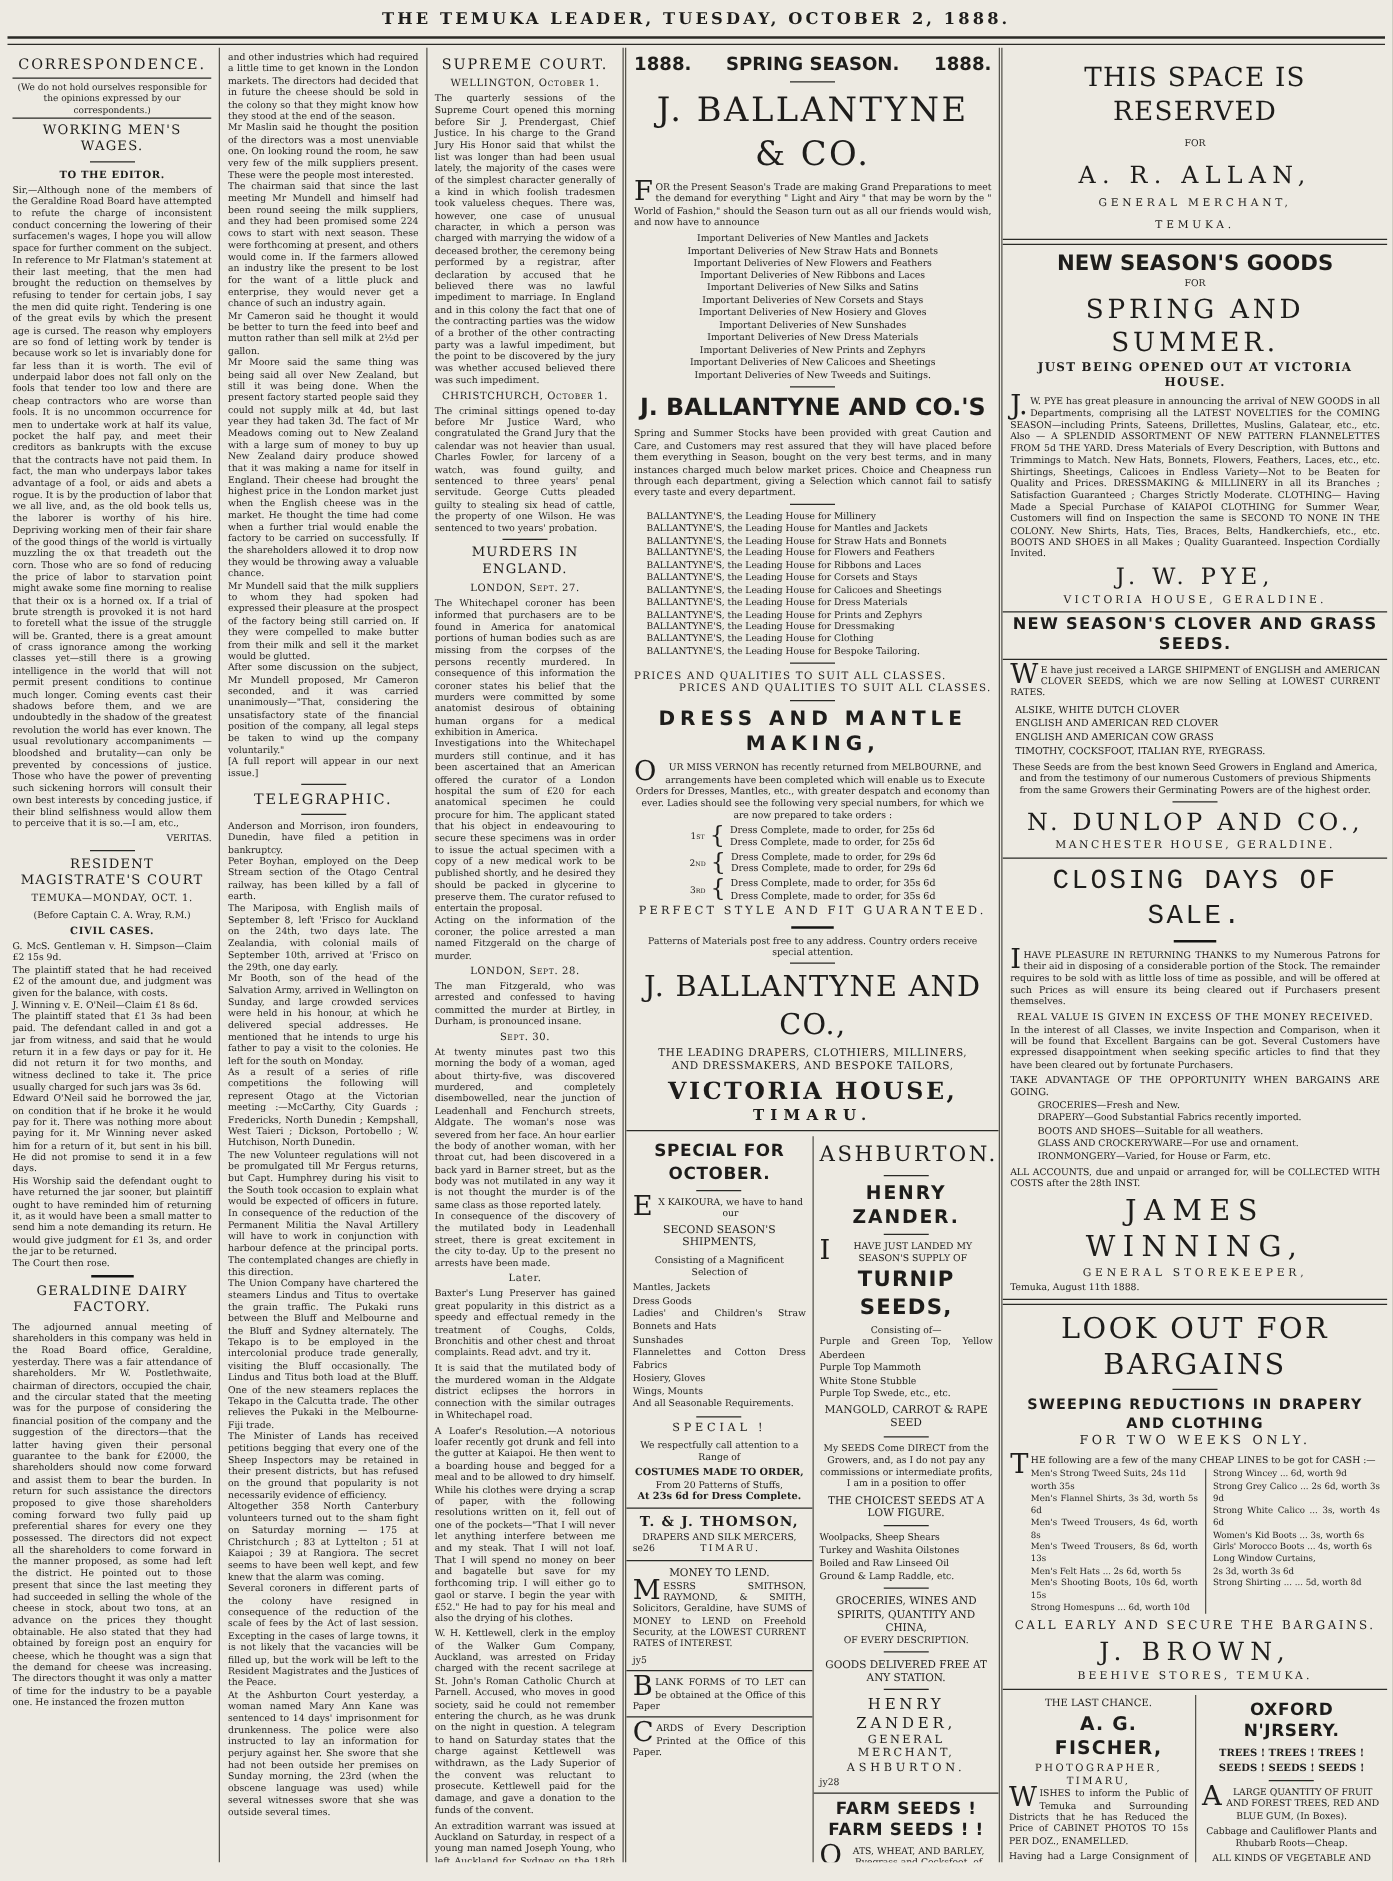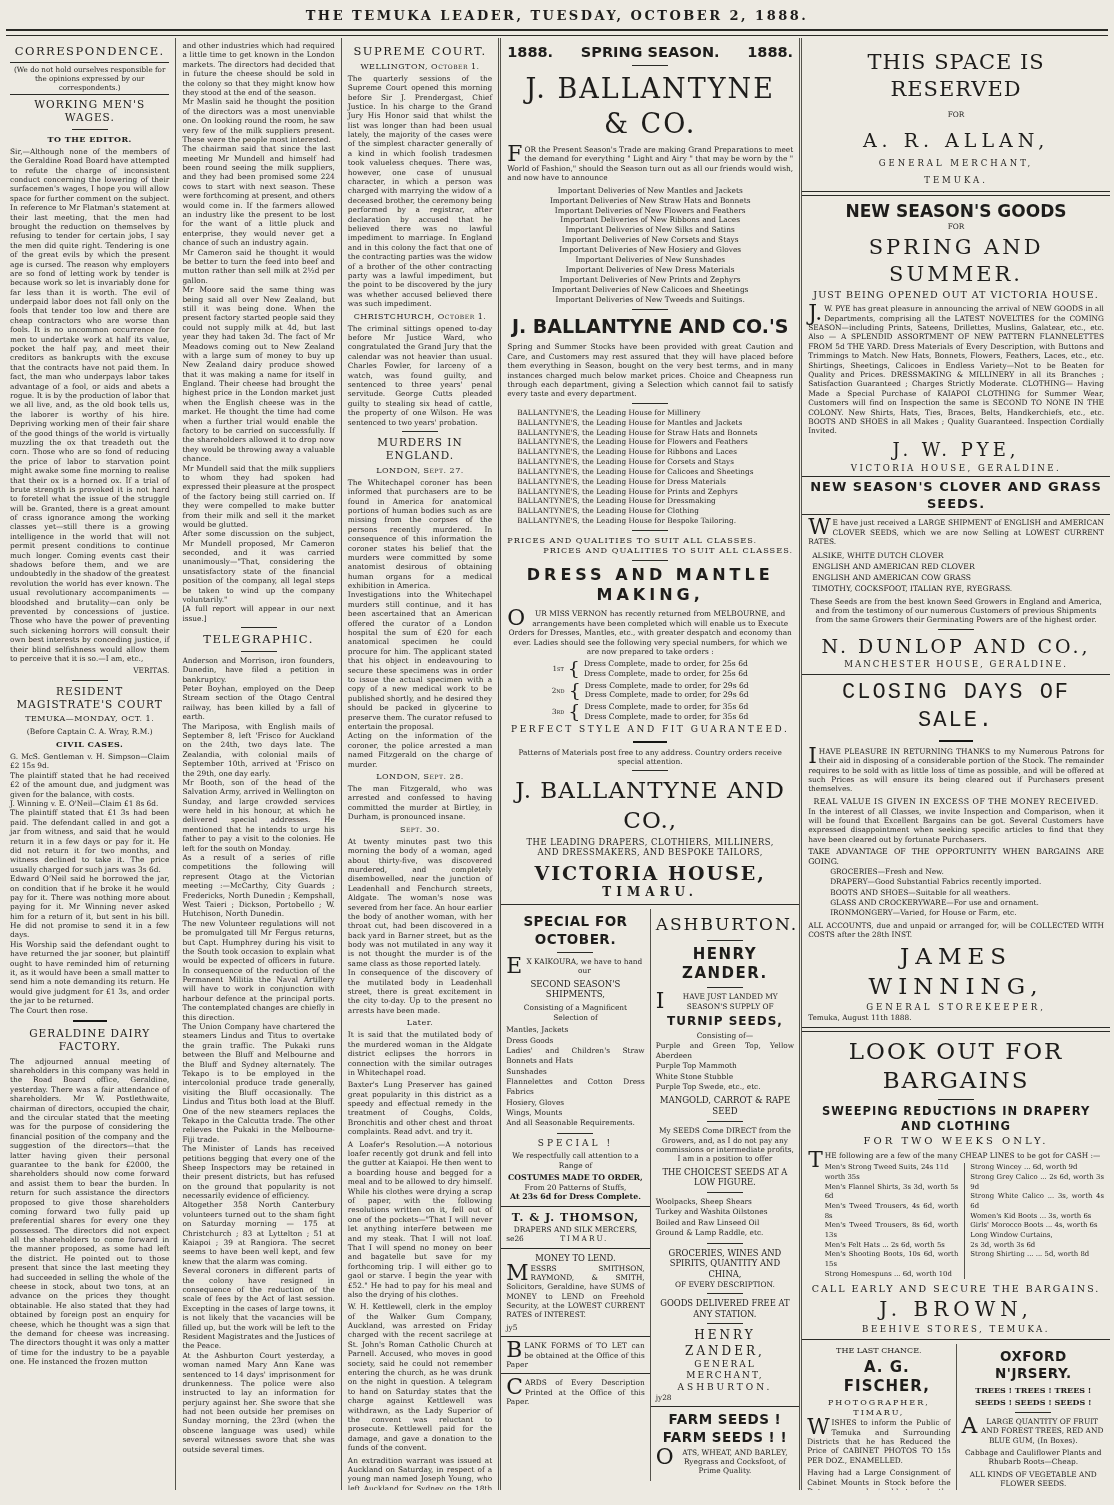--- a/index.html
+++ b/index.html
@@ -41,33 +41,33 @@
   .ball3{font-size:23px;letter-spacing:1px;text-align:center;text-align-last:center;margin:5px 0 2px;}
   .vh{font-size:19px;font-weight:bold;letter-spacing:2px;text-align:center;text-align-last:center;margin:3px 0 0;}
   .vh2{font-size:12px;font-weight:bold;letter-spacing:5px;text-align:center;text-align-last:center;}
   .seasonrow{display:flex;justify-content:space-between;font-weight:bold;font-size:14.5px;font-family:"DejaVu Sans",sans-serif;margin:2px 0;}
   .dmm{font-size:16px;font-weight:bold;letter-spacing:4px;text-align:center;text-align-last:center;margin:4px 0;font-family:"DejaVu Sans",sans-serif;}
   .reserved{font-size:21px;letter-spacing:1px;text-align:center;text-align-last:center;margin:8px 0 2px;}
   .allan{font-size:19px;letter-spacing:5px;text-align:center;text-align-last:center;margin:8px 0 2px;}
   .spaced-sub{font-size:8.5px;letter-spacing:3px;text-align:center;text-align-last:center;margin:6px 0;}
   .nsg{font-size:17px;font-weight:bold;text-align:center;text-align-last:center;font-family:"DejaVu Sans",sans-serif;margin:3px 0 0;}
   .sas{font-size:21px;letter-spacing:3px;text-align:center;text-align-last:center;margin:2px 0;}
-  .jbo{font-size:9.5px;font-weight:normal;letter-spacing:1px;text-align:center;text-align-last:center;margin:1px 0 3px;}
+  .jbo{font-size:9.5px;font-weight:bold;letter-spacing:1px;text-align:center;text-align-last:center;margin:1px 0 3px;}
   .bigname{font-size:22px;letter-spacing:4px;text-align:center;text-align-last:center;margin:3px 0 1px;}
   .medname{font-size:15px;font-weight:bold;letter-spacing:1px;text-align:center;text-align-last:center;font-family:"DejaVu Sans",sans-serif;margin:2px 0;}
   .csale{font-size:22px;letter-spacing:2px;text-align:center;text-align-last:center;margin:2px 0;font-family:Liberation Mono, monospace;}
   .lofb{font-size:23px;letter-spacing:2px;text-align:center;text-align-last:center;margin:2px 0;}
   .swr{font-size:11.5px;font-weight:bold;letter-spacing:1px;text-align:center;text-align-last:center;font-family:"DejaVu Sans",sans-serif;margin:2px 0;}
   .twk{font-size:10px;letter-spacing:3px;text-align:center;text-align-last:center;margin:1px 0 3px;}
   .clover-band{border-top:1px solid #2a2a26;border-bottom:1px solid #2a2a26;padding:2px 0;margin:3px -6px;}
   .clover-t{font-size:13px;font-weight:bold;letter-spacing:1px;text-align:center;text-align-last:center;font-family:"DejaVu Sans",sans-serif;}
   .condh{font-size:13.5px;font-weight:bold;letter-spacing:.5px;text-align:center;text-align-last:center;font-family:"DejaVu Sans",sans-serif;margin:2px 0;}
   .ashb{font-size:17px;letter-spacing:2px;text-align:center;text-align-last:center;margin:3px 0 1px;}
   .hz{font-size:15px;font-weight:bold;letter-spacing:1.5px;text-align:center;text-align-last:center;font-family:"DejaVu Sans",sans-serif;margin:2px 0;}
-  .turnip{font-size:12px;font-weight:bold;letter-spacing:1px;text-align:center;text-align-last:center;font-family:"DejaVu Sans",sans-serif;margin:2px 0;}
+  .turnip{font-size:17px;font-weight:bold;letter-spacing:1px;text-align:center;text-align-last:center;font-family:"DejaVu Sans",sans-serif;margin:2px 0;}
   .sc{font-variant:small-caps;}
   .lh-list{font-size:7.3px;line-height:1.35;margin:2px 0 2px 10px;}
 </style>
 </head>
 <body>
 
 <div class="page">
   <div class="masthead">THE TEMUKA LEADER, TUESDAY, OCTOBER 2, 1888.</div>
   <div class="mastrule"></div>
 
@@ -134,22 +134,22 @@
       <div class="dateline sc">LONDON, Sept. 27.</div>
       <p class="p pre">The Whitechapel coroner has been informed that purchasers are to be found in America for anatomical portions of human bodies such as are missing from the corpses of the persons recently murdered. In consequence of this information the coroner states his belief that the murders were committed by some anatomist desirous of obtaining human organs for a medical exhibition in America.
 Investigations into the Whitechapel murders still continue, and it has been ascertained that an American offered the curator of a London hospital the sum of £20 for each anatomical specimen he could procure for him. The applicant stated that his object in endeavouring to secure these specimens was in order to issue the actual specimen with a copy of a new medical work to be published shortly, and he desired they should be packed in glycerine to preserve them. The curator refused to entertain the proposal.
 Acting on the information of the coroner, the police arrested a man named Fitzgerald on the charge of murder.</p>
       <div class="dateline sc">LONDON, Sept. 28.</div>
       <p class="p">The man Fitzgerald, who was arrested and confessed to having committed the murder at Birtley, in Durham, is pronounced insane.</p>
       <div class="dateline sc">Sept. 30.</div>
       <p class="p pre">At twenty minutes past two this morning the body of a woman, aged about thirty-five, was discovered murdered, and completely disembowelled, near the junction of Leadenhall and Fenchurch streets, Aldgate. The woman's nose was severed from her face. An hour earlier the body of another woman, with her throat cut, had been discovered in a back yard in Barner street, but as the body was not mutilated in any way it is not thought the murder is of the same class as those reported lately.
 In consequence of the discovery of the mutilated body in Leadenhall street, there is great excitement in the city to-day. Up to the present no arrests have been made.</p>
       <div class="dateline">Later.</div>
+      <p class="p">Baxter's Lung Preserver has gained great popularity in this district as a speedy and effectual remedy in the treatment of Coughs, Colds, Bronchitis and other chest and throat complaints. Read advt. and try it.</p>
       <p class="p">It is said that the mutilated body of the murdered woman in the Aldgate district eclipses the horrors in connection with the similar outrages in Whitechapel road.</p>
-      <p class="p">Baxter's Lung Preserver has gained great popularity in this district as a speedy and effectual remedy in the treatment of Coughs, Colds, Bronchitis and other chest and throat complaints. Read advt. and try it.</p>
       <p class="p">A Loafer's Resolution.—A notorious loafer recently got drunk and fell into the gutter at Kaiapoi. He then went to a boarding house and begged for a meal and to be allowed to dry himself. While his clothes were drying a scrap of paper, with the following resolutions written on it, fell out of one of the pockets—"That I will never let anything interfere between me and my steak. That I will not loaf. That I will spend no money on beer and bagatelle but save for my forthcoming trip. I will either go to gaol or starve. I begin the year with £52." He had to pay for his meal and also the drying of his clothes.</p>
       <p class="p">W. H. Kettlewell, clerk in the employ of the Walker Gum Company, Auckland, was arrested on Friday charged with the recent sacrilege at St. John's Roman Catholic Church at Parnell. Accused, who moves in good society, said he could not remember entering the church, as he was drunk on the night in question. A telegram to hand on Saturday states that the charge against Kettlewell was withdrawn, as the Lady Superior of the convent was reluctant to prosecute. Kettlewell paid for the damage, and gave a donation to the funds of the convent.</p>
       <p class="p">An extradition warrant was issued at Auckland on Saturday, in respect of a young man named Joseph Young, who left Auckland for Sydney on the 18th inst., having given valueless cheques to several tradesmen. Young has been arrested at Sydney.</p>
 
     </section>
 
     <section class="col colmid">
       <div class="seasonrow">
         <span>1888.</span>
         <span>SPRING SEASON.</span>

